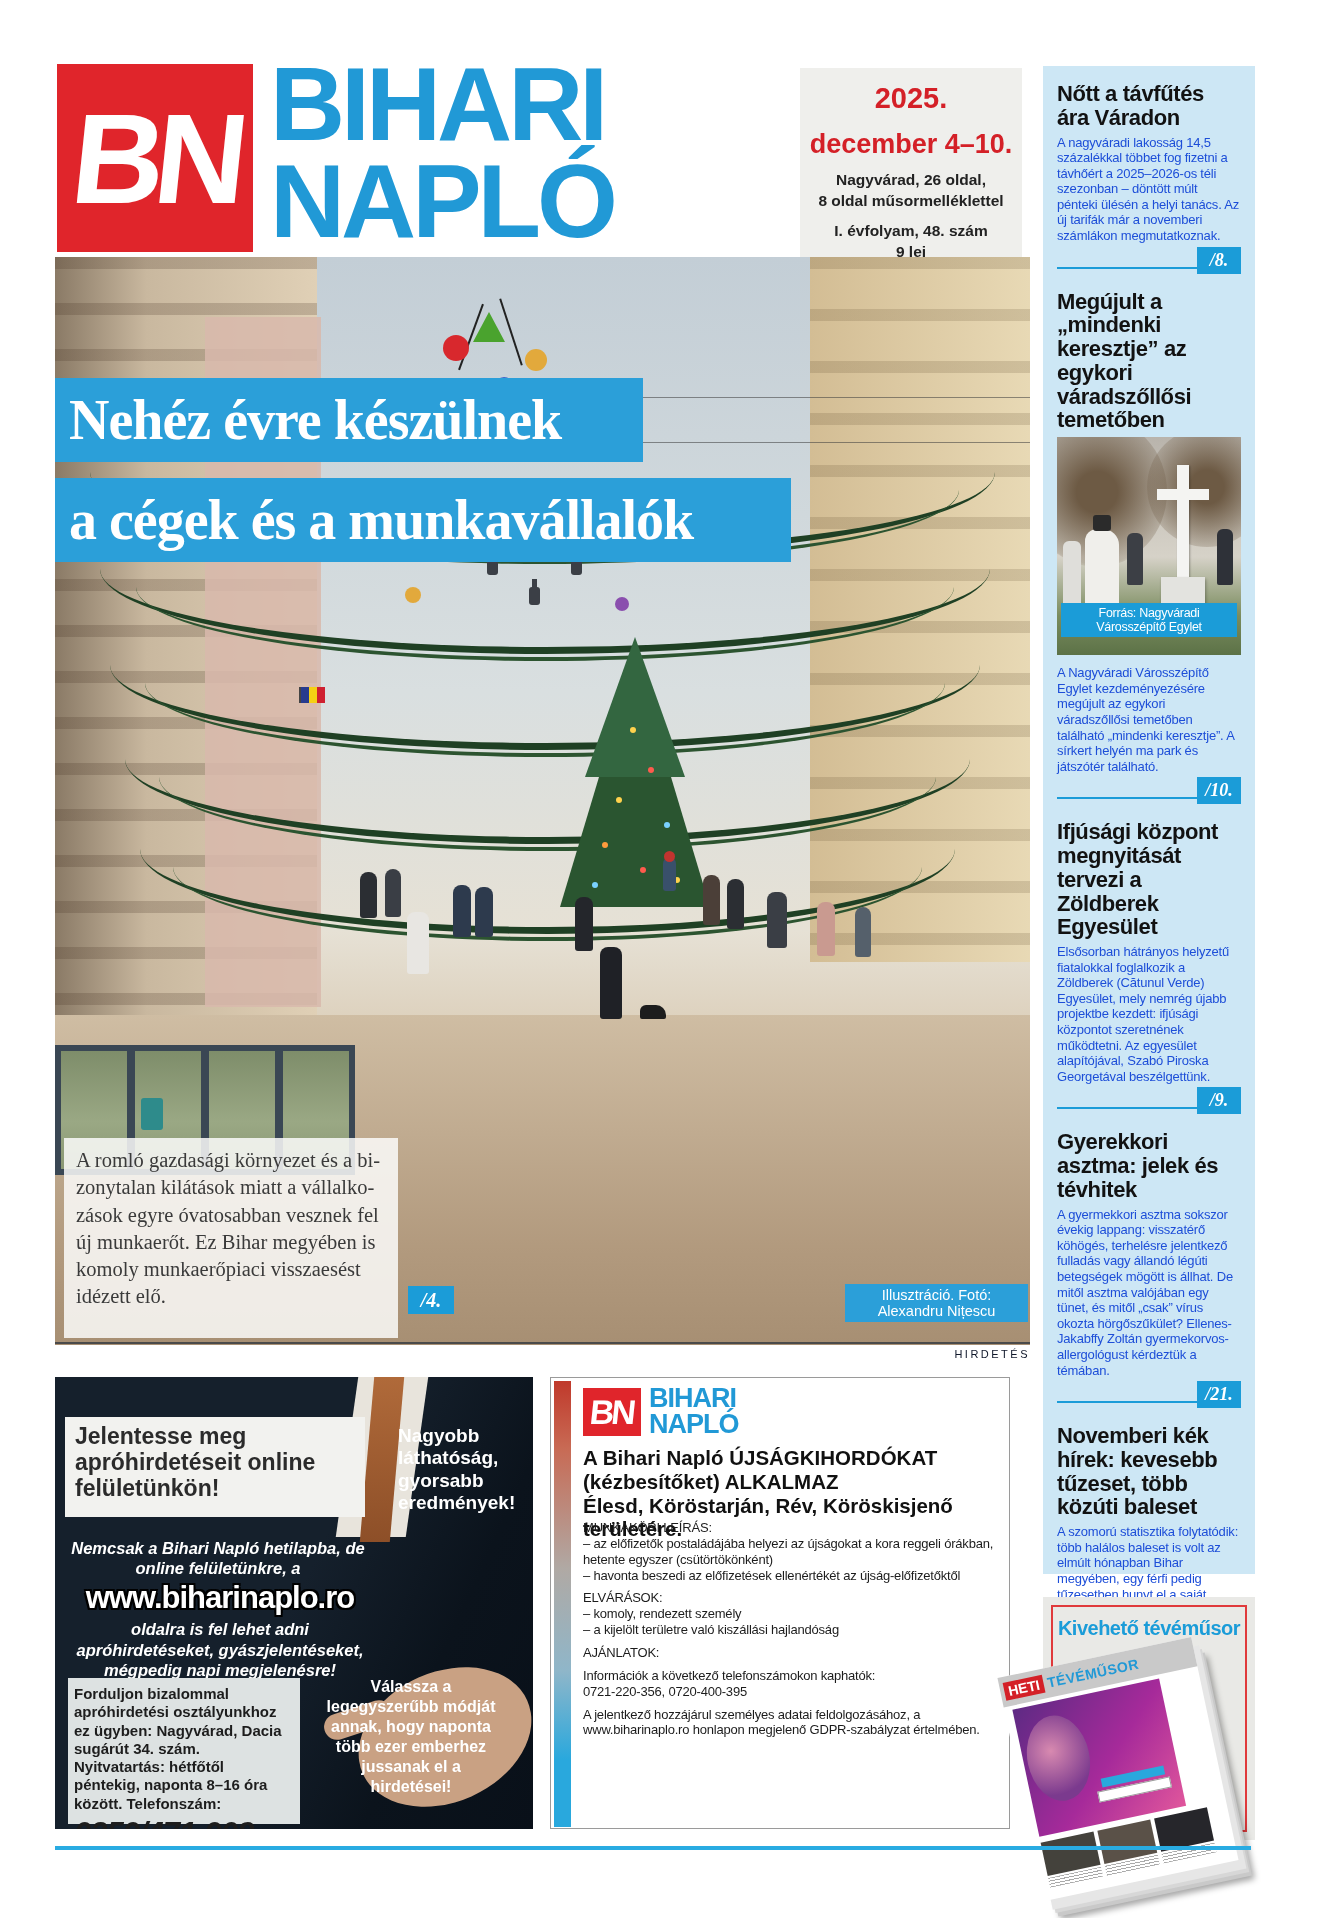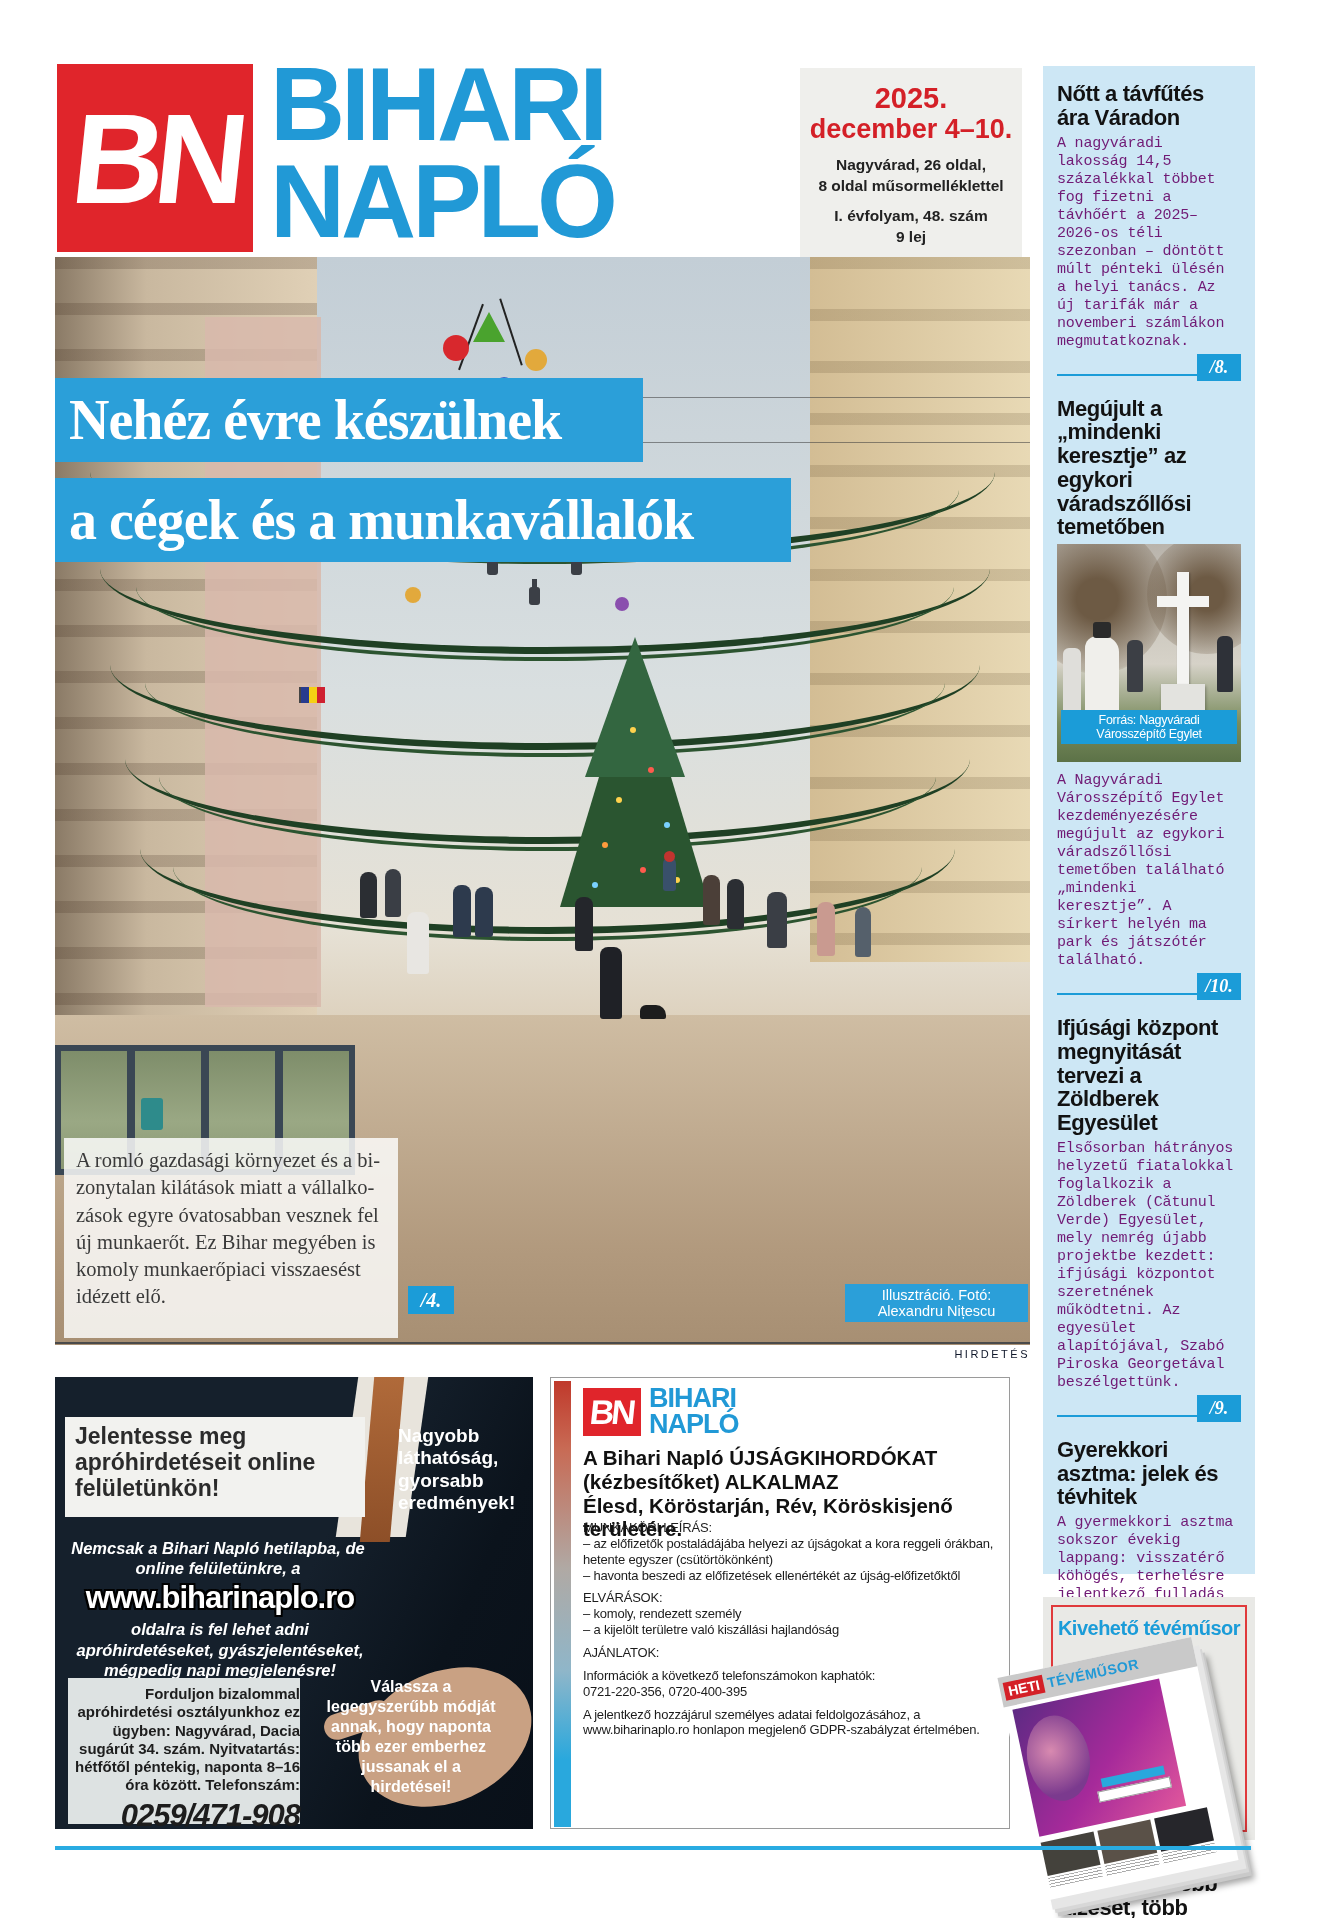--- a/index.html
+++ b/index.html
@@ -7,21 +7,21 @@
   #page { position:relative; width:1320px; height:1918px; background:#fff; overflow:hidden; margin:0 auto; }
   .abs { position:absolute; }
   .pre { white-space:pre-line; }
 
   
   .logo { left:57px; top:64px; width:196px; height:188px; background:#e0252b; display:flex; align-items:center; justify-content:center; }
   .logo span { color:#fff; font-weight:bold; font-size:128px; letter-spacing:-10px; transform:skewX(-6deg); }
   .masthead { left:270px; top:56px; width:530px; color:#2199d6; font-weight:bold; font-size:104px; line-height:.93; letter-spacing:-4px; }
   .datebox { left:800px; top:68px; width:222px; height:234px; background:#efefec; text-align:center; padding-top:14px; }
   .datebox .yr { color:#d42027; font-weight:bold; font-size:29px; line-height:1.15; }
-  .datebox .rng { color:#d42027; font-weight:bold; font-size:27px; line-height:1.1; }
+  .datebox .rng { color:#d42027; font-weight:bold; font-size:27px; line-height:1.1;margin-top:15px; }
   .datebox .ln { color:#222; font-weight:bold; font-size:15.5px; line-height:1.25; margin-top:2px; }
   .datebox .sp { margin-top:10px; }
   .barcode { margin:12px auto 0; width:150px; height:36px;
     background:repeating-linear-gradient(90deg,#111 0 2px,#fff 2px 4px,#111 4px 5px,#fff 5px 8px,#111 8px 11px,#fff 11px 13px); }
   .barcode-num { font-family:"DejaVu Sans Mono", monospace; font-size:13px; color:#111; letter-spacing:2px; margin-top:1px; }
   .header-rule { left:790px; top:303px; width:240px; height:3px; background:#3db5dc; }
 
   
   .photo { left:55px; top:257px; width:975px; height:1088px; overflow:hidden;
     background:linear-gradient(180deg,#c3ced6 0%,#d9dfe0 40%,#e6e1d5 62%,#d8c8b0 75%); }
@@ -70,21 +70,21 @@
     text-align:center; }
   .pageref-main { left:408px; top:1286px; width:46px; height:28px; font-size:20px; line-height:28px; }
   .photo-caption { top:1284px; left:845px; width:183px; background:#2b9fd9; color:#fff; font-size:14.5px;
     padding:3px 6px; text-align:center; }
   .main-rule { left:55px; top:1342px; width:975px; height:2px; background:#4a4a4a; }
   .hirdetes { left:55px; top:1348px; width:975px; text-align:right; font-size:11px; letter-spacing:2.5px; color:#0f172a; }
 
   
   .sidebar { left:1043px; top:66px; width:212px; height:1508px; background:#cde7f5; padding:16px 14px; }
   .sb-title { font-weight:bold; font-size:22px; line-height:1.08; color:#121212; letter-spacing:-.4px; margin-bottom:5px; }
-  .sb-body { font-size:15px; line-height:1.2; color:#701a75; letter-spacing:-.2px;font-family:Liberation Mono, monospace; }
+  .sb-body { font-size:13px; line-height:1.2; color:#1d4ed8; letter-spacing:-.2px; }
   .refrow { display:flex; align-items:flex-end; margin:3px 0 16px; }
   .refline { flex:1; border-bottom:2px solid #1b9cd8; margin-bottom:5px; }
   .refbadge { width:44px; height:27px; font-size:18px; line-height:27px; }
   .sb-photo { position:relative; width:184px; height:218px; margin:4px 0 10px;
     background:linear-gradient(180deg,#b9b4ac 0%,#d6d2c8 55%,#7a8c5e 82%,#5c7247); overflow:hidden; }
   .sb-tree { position:absolute; border-radius:50%; background:radial-gradient(circle,#6d5a44 20%,rgba(109,90,68,.25) 70%, transparent 75%); }
   .sb-cross-v { position:absolute; left:120px; top:28px; width:12px; height:120px; background:#f4f4f2; box-shadow:1px 1px 2px rgba(0,0,0,.3); }
   .sb-cross-h { position:absolute; left:100px; top:52px; width:52px; height:11px; background:#f4f4f2; }
   .sb-ped { position:absolute; left:104px; top:140px; width:44px; height:52px; background:#e3e3df; box-shadow:1px 2px 3px rgba(0,0,0,.3); }
   .sb-priest { position:absolute; left:28px; top:92px; width:34px; height:98px; background:#f0efeb; border-radius:12px 16px 2px 2px; }
@@ -104,21 +104,21 @@
     font-weight:bold; font-size:23px; line-height:1.13; padding:6px 10px; }
   .al-tag { position:absolute; left:343px; top:48px; width:122px; color:#fff; font-weight:bold; font-size:19px;
     line-height:1.18; text-align:left; }
   .al-intro { position:absolute; left:8px; top:162px; width:310px; color:#fff; font-style:italic; font-weight:bold;
     font-size:16.5px; line-height:1.2; text-align:center; }
   .al-url { position:absolute; left:0; top:203px; width:330px; color:#fff; font-weight:bold; font-size:31px;
     text-align:center; letter-spacing:-1px; text-shadow:2px 2px 0 #000, -2px 2px 0 #000, 2px -2px 0 #000, -2px -2px 0 #000; }
   .al-after { position:absolute; left:20px; top:242px; width:290px; color:#fff; font-style:italic; font-weight:bold;
     font-size:16.5px; line-height:1.25; text-align:center; }
   .al-botbox { position:absolute; left:13px; top:301px; width:232px; height:146px; background:#dde2e2; color:#1d1d1d;
-    font-weight:bold; font-size:15px; line-height:1.22; text-align:right; padding:7px 0; }
+    font-weight:bold; font-size:15px; line-height:1.22; text-align:left; padding:7px 6px; }
   .al-phone { font-style:italic; font-size:31px; letter-spacing:-1px; margin-top:2px; }
   .al-close { position:absolute; left:268px; top:300px; width:176px; color:#fff; font-weight:bold; font-size:16px;
     line-height:1.25; text-align:center; }
 
   .ad-right { left:550px; top:1377px; width:460px; height:452px; background:#fff; border:1px solid #9a9a9a; }
   .ar-bar { position:absolute; left:3px; top:3px; width:17px; height:446px;
     background:linear-gradient(180deg,#c0392b 0%,#c86a54 15%,#b0a9a4 42%,#8fb6c9 65%,#29a8dd 85%,#29a8dd 100%); }
   .ar-logo { position:absolute; left:32px; top:10px; width:58px; height:48px; background:#e0252b; display:flex; align-items:center; justify-content:center; }
   .ar-logo span { color:#fff; font-weight:bold; font-size:34px; letter-spacing:-3px; transform:skewX(-6deg); }
   .ar-brand { position:absolute; left:98px; top:8px; color:#2199d6; font-weight:bold; font-size:27px; line-height:.95; letter-spacing:-1px; }

